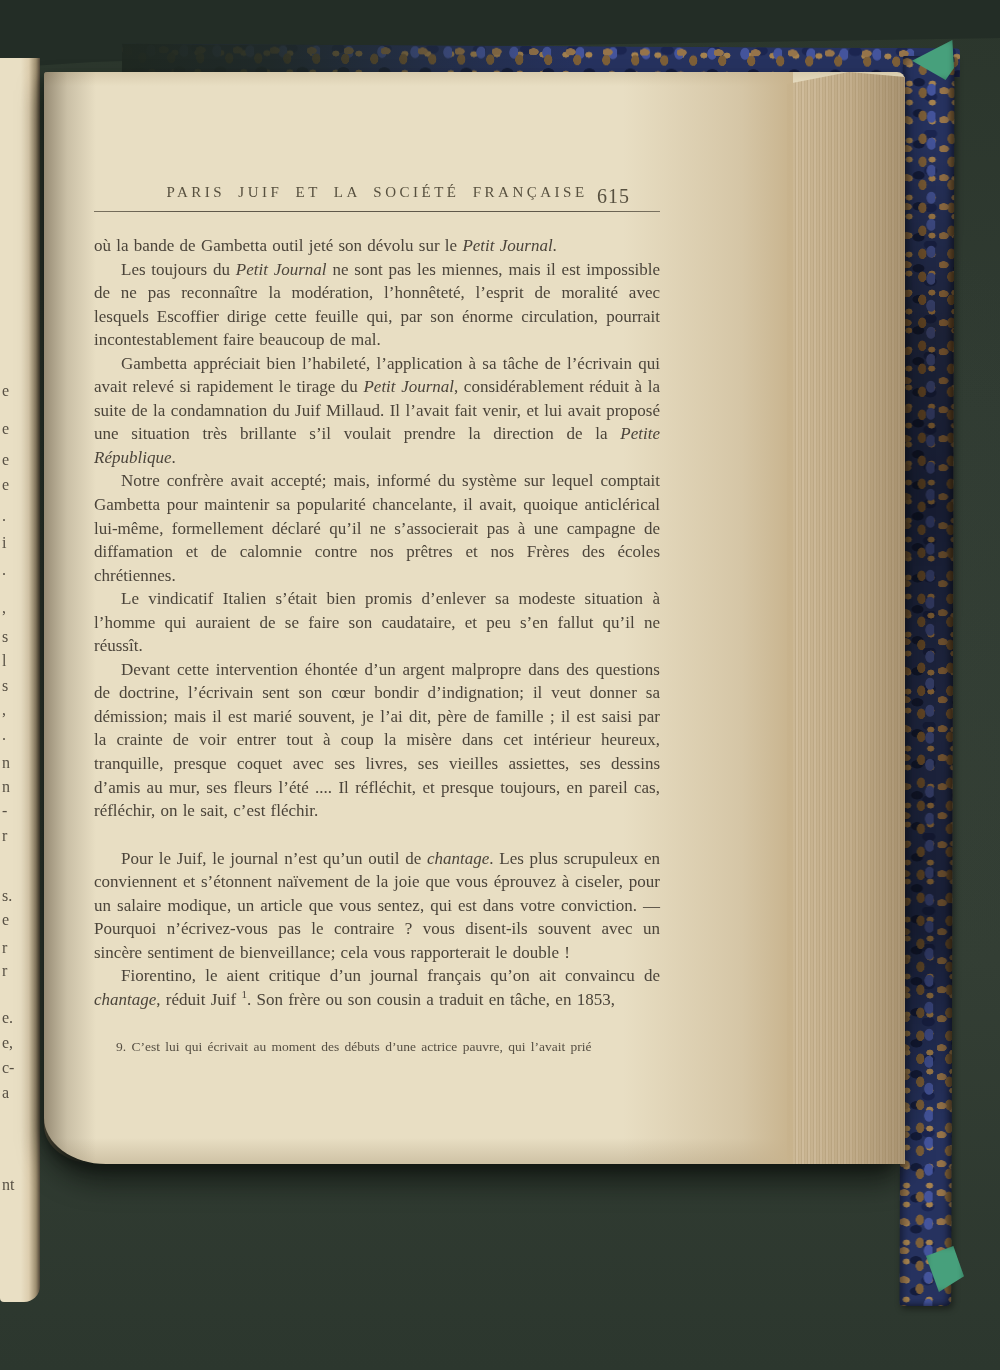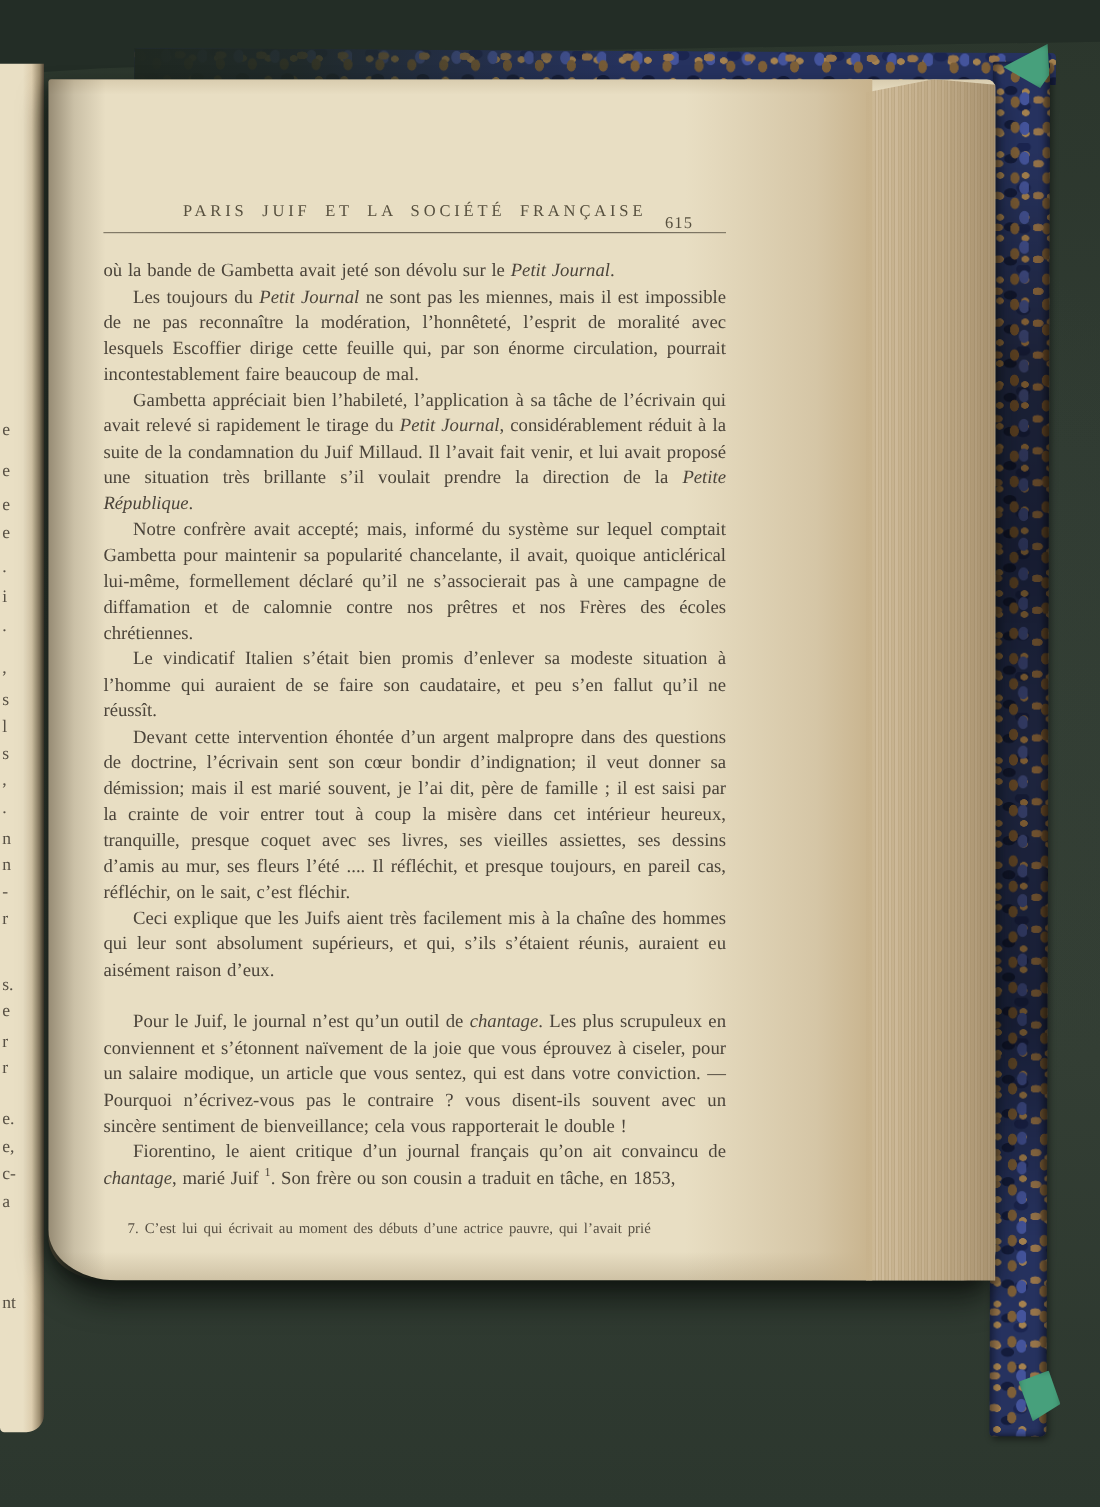--- a/index.html
+++ b/index.html
@@ -76,21 +76,21 @@
     position:absolute;right:0;top:0;width:118px;height:100%;
     background:
       linear-gradient(90deg, rgba(146,120,82,0) 0, rgba(146,120,82,.25) 55%, rgba(120,96,62,.45) 100%),
       repeating-linear-gradient(90deg,#cdb996 0 2px,#c1ad8a 2px 3px,#d3c0a0 3px 5px,#c6b28e 5px 6px);
     clip-path:polygon(0 12px,62px 0,118px 5px,118px 1190px,88px 1224px,0 1238px);
   }
   
   .content{position:relative;margin:112px 0 0 50px;width:566px;color:#4b443a;}
   .running-head{position:relative;height:20px;}
   .running-title{display:block;text-align:center;font-size:15px;letter-spacing:3.5px;color:#57503f;word-spacing:6px;}
-  .folio{position:absolute;right:30px;top:11px;font-size:15px;letter-spacing:1px;color:#57503f;}
+  .folio{position:absolute;right:30px;top:1px;font-size:20px;letter-spacing:1px;color:#57503f;}
   .head-rule{margin-top:7px;height:1px;background:linear-gradient(90deg,#7a7260,#5f584a 15%,#5f584a 85%,#7a7260);}
   .body-text{margin-top:22px;font-size:17px;line-height:23.55px;text-align:justify;word-spacing:1px;}
   .body-text p{margin:0;}
   .body-text p.indent{text-indent:27px;}
   .body-text p.section-gap{margin-top:24px;}
   .it{font-style:italic;}
   sup{font-size:11px;line-height:0;}
   .footnote{margin-top:26px;font-size:13.5px;line-height:17px;color:#564f43;text-indent:22px;word-spacing:2px;}
 </style>
 </head>
@@ -139,26 +139,25 @@
     <div class="shade-left"></div>
 
     <div class="content">
       <div class="running-head">
         <span class="running-title">PARIS JUIF ET LA SOCIÉTÉ FRANÇAISE</span>
         <span class="folio">615</span>
       </div>
       <div class="head-rule"></div>
       <div class="body-text">
 
-      <p class=""><span>où la bande de Gambetta avait jeté son dévolu sur le </span><span class="it">Petit Journal</span><span>.</span></p>
+      <p class=""><span>où la bande de Gambetta outil jeté son dévolu sur le </span><span class="it">Petit Journal</span><span>.</span></p>
           <p class="indent"><span>Les toujours du </span><span class="it">Petit Journal</span><span> ne sont pas les miennes, mais il est impossible de ne pas reconnaître la modération, l’honnêteté, l’esprit de moralité avec lesquels Escoffier dirige cette feuille qui, par son énorme circulation, pourrait incontestablement faire beaucoup de mal.</span></p>
           <p class="indent"><span>Gambetta appréciait bien l’habileté, l’application à sa tâche de l’écrivain qui avait relevé si rapidement le tirage du </span><span class="it">Petit Journal</span><span>, considérablement réduit à la suite de la condamnation du Juif Millaud. Il l’avait fait venir, et lui avait proposé une situation très brillante s’il voulait prendre la direction de la </span><span class="it">Petite République</span><span>.</span></p>
           <p class="indent"><span>Notre confrère avait accepté; mais, informé du système sur lequel comptait Gambetta pour maintenir sa popularité chancelante, il avait, quoique anticlérical lui-même, formellement déclaré qu’il ne s’associerait pas à une campagne de diffamation et de calomnie contre nos prêtres et nos Frères des écoles chrétiennes.</span></p>
           <p class="indent"><span>Le vindicatif Italien s’était bien promis d’enlever sa modeste situation à l’homme qui auraient de se faire son caudataire, et peu s’en fallut qu’il ne réussît.</span></p>
           <p class="indent"><span>Devant cette intervention éhontée d’un argent malpropre dans des questions de doctrine, l’écrivain sent son cœur bondir d’indignation; il veut donner sa démission; mais il est marié souvent, je l’ai dit, père de famille ; il est saisi par la crainte de voir entrer tout à coup la misère dans cet intérieur heureux, tranquille, presque coquet avec ses livres, ses vieilles assiettes, ses dessins d’amis au mur, ses fleurs l’été .... Il réfléchit, et presque toujours, en pareil cas, réfléchir, on le sait, c’est fléchir.</span></p>
-          <p class="indent"><span>Ceci explique que les Juifs aient très facilement mis à la chaîne des hommes qui leur sont absolument supérieurs, et qui, s’ils s’étaient réunis, auraient eu aisément raison d’eux.</span></p>
           <p class="indent section-gap"><span>Pour le Juif, le journal n’est qu’un outil de </span><span class="it">chantage</span><span>. Les plus scrupuleux en conviennent et s’étonnent naïvement de la joie que vous éprouvez à ciseler, pour un salaire modique, un article que vous sentez, qui est dans votre conviction. — Pourquoi n’écrivez-vous pas le contraire ? vous disent-ils souvent avec un sincère sentiment de bienveillance; cela vous rapporterait le double !</span></p>
-          <p class="indent"><span>Fiorentino, le aient critique d’un journal français qu’on ait convaincu de </span><span class="it">chantage</span><span>, marié Juif </span><sup>1</sup><span>. Son frère ou son cousin a traduit en tâche, en 1853,</span></p>
+          <p class="indent"><span>Fiorentino, le aient critique d’un journal français qu’on ait convaincu de </span><span class="it">chantage</span><span>, réduit Juif </span><sup>1</sup><span>. Son frère ou son cousin a traduit en tâche, en 1853,</span></p>
         </div>
-    <p class="footnote"><span>7. C’est lui qui écrivait au moment des débuts d’une actrice pauvre, qui l’avait prié</span></p>
+    <p class="footnote"><span>9. C’est lui qui écrivait au moment des débuts d’une actrice pauvre, qui l’avait prié</span></p>
       </div>
   </div>
 </div>
 
 </body></html>

